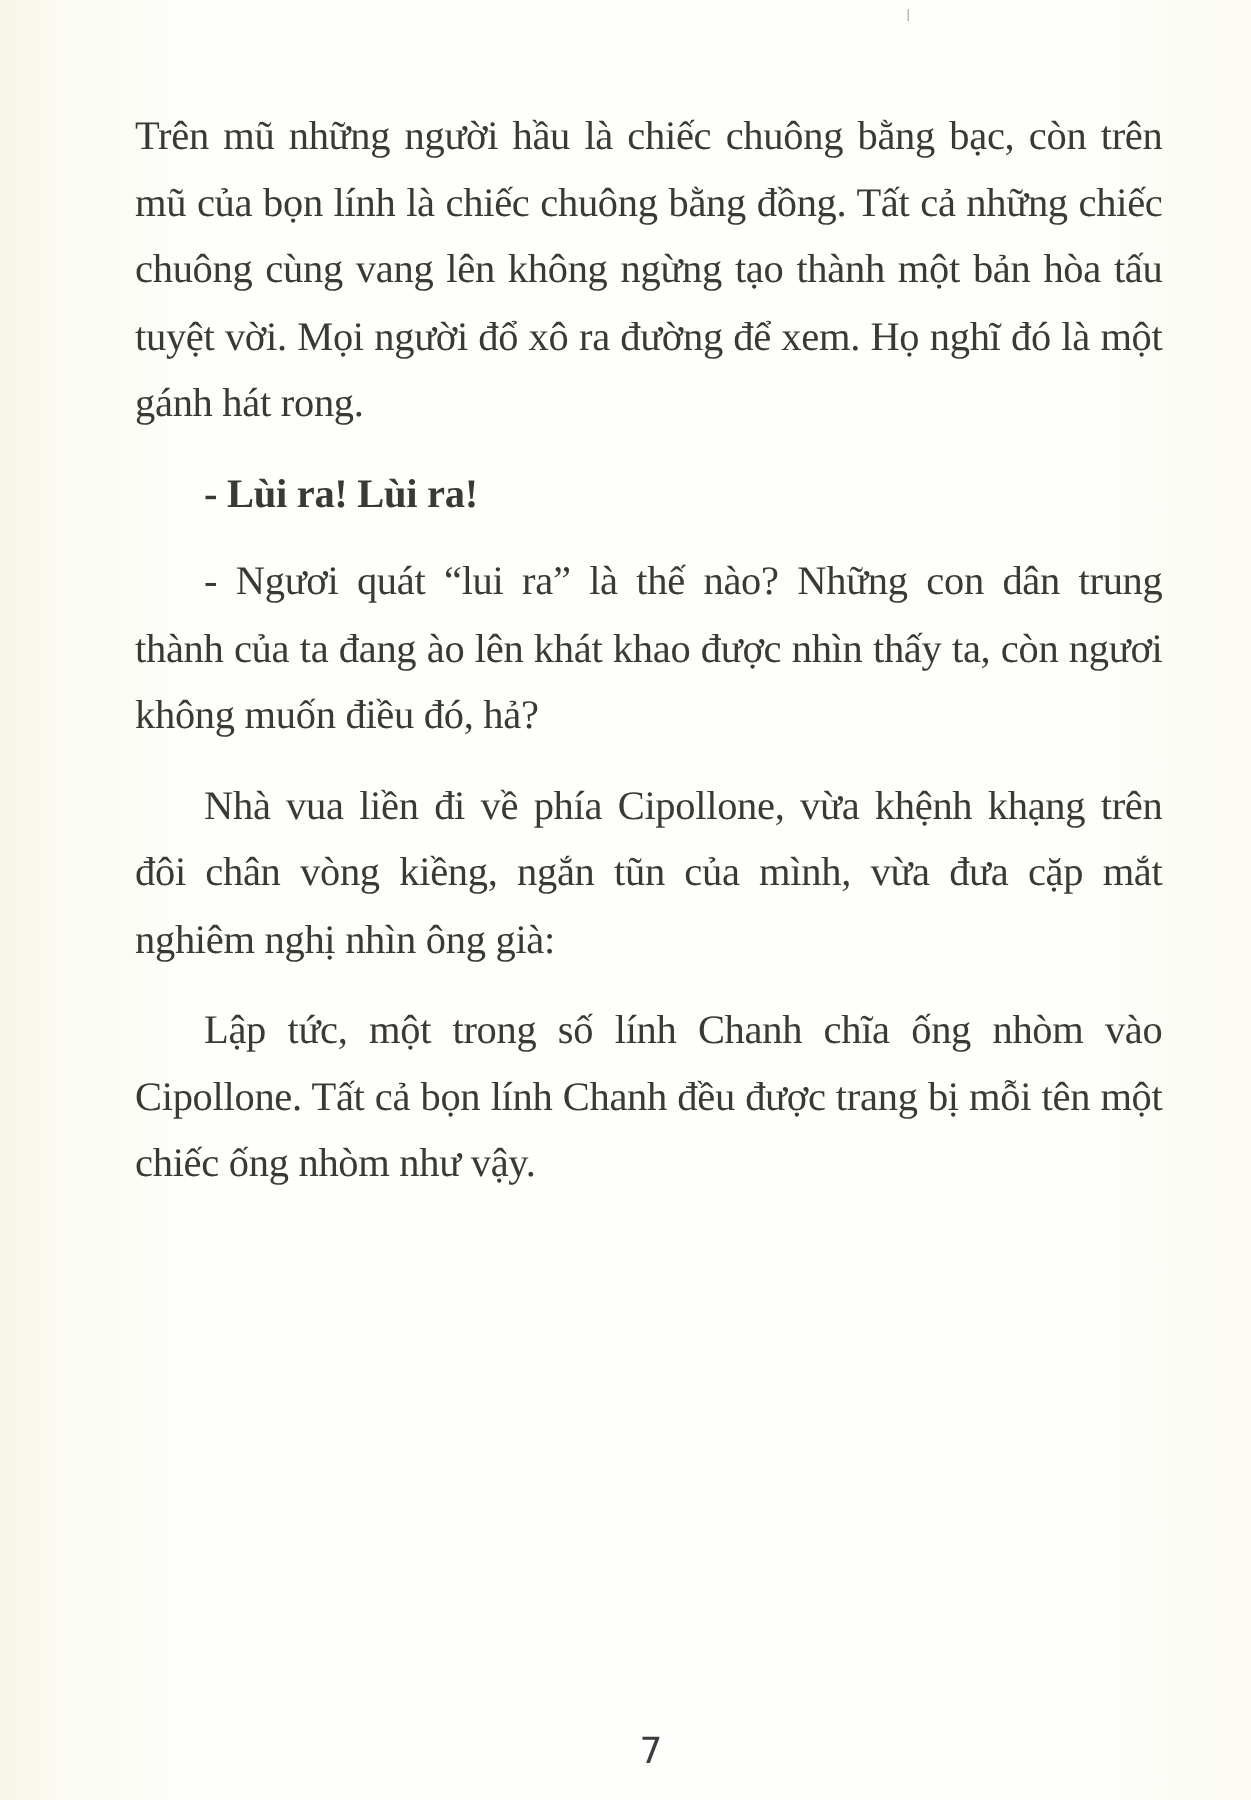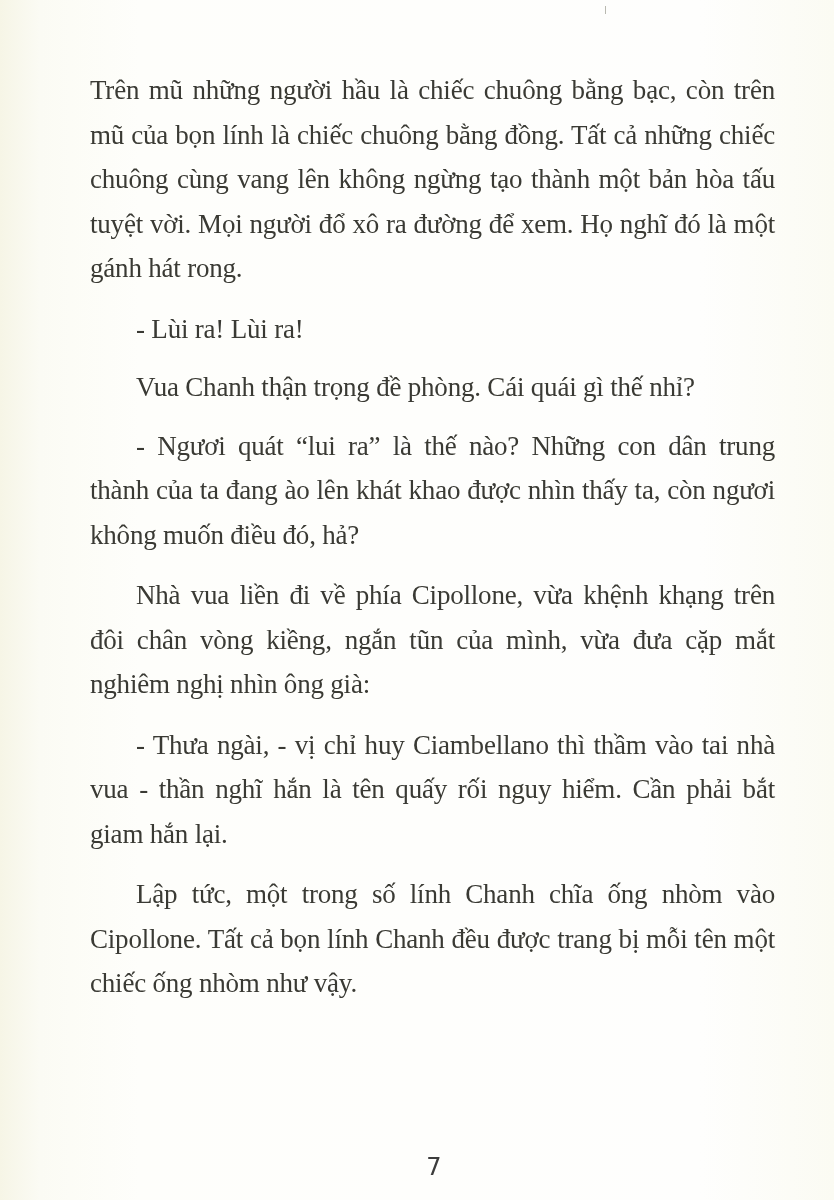--- a/index.html
+++ b/index.html
@@ -33,20 +33,21 @@
       font-size: 27px;
       line-height: 44.5px;
       text-align: justify;
       letter-spacing: -0.2px;
     }
     .para.indent {
       text-indent: 46px;
     }
     .para.tight {
       margin-bottom: 14px;
+      font-weight: bold;
     }
     .page-number {
       position: absolute;
       left: 0;
       width: 834px;
       top: 1153px;
       text-align: center;
       font-family: "DejaVu Sans", "Liberation Sans", sans-serif;
       font-size: 24px;
       color: #3c3c3c;
@@ -64,21 +65,19 @@
   </style>
 </head>
 <body>
 
 <div class="page">
   <div class="speck"></div>
 
   <div class="text-block">
     <p class="para">Trên mũ những người hầu là chiếc chuông bằng bạc, còn trên mũ của bọn lính là chiếc chuông bằng đồng. Tất cả những chiếc chuông cùng vang lên không ngừng tạo thành một bản hòa tấu tuyệt vời. Mọi người đổ xô ra đường để xem. Họ nghĩ đó là một gánh hát rong.</p>
     <p class="para indent tight">- Lùi ra! Lùi ra!</p>
-    <p class="para indent tight">Vua Chanh thận trọng đề phòng. Cái quái gì thế nhỉ?</p>
     <p class="para indent">- Ngươi quát “lui ra” là thế nào? Những con dân trung thành của ta đang ào lên khát khao được nhìn thấy ta, còn ngươi không muốn điều đó, hả?</p>
     <p class="para indent">Nhà vua liền đi về phía Cipollone, vừa khệnh khạng trên đôi chân vòng kiềng, ngắn tũn của mình, vừa đưa cặp mắt nghiêm nghị nhìn ông già:</p>
-    <p class="para indent">- Thưa ngài, - vị chỉ huy Ciambellano thì thầm vào tai nhà vua - thần nghĩ hắn là tên quấy rối nguy hiểm. Cần phải bắt giam hắn lại.</p>
     <p class="para indent">Lập tức, một trong số lính Chanh chĩa ống nhòm vào Cipollone. Tất cả bọn lính Chanh đều được trang bị mỗi tên một chiếc ống nhòm như vậy.</p>
   </div>
 
   <div class="page-number">7</div>
 </div>
 
 </body></html>

